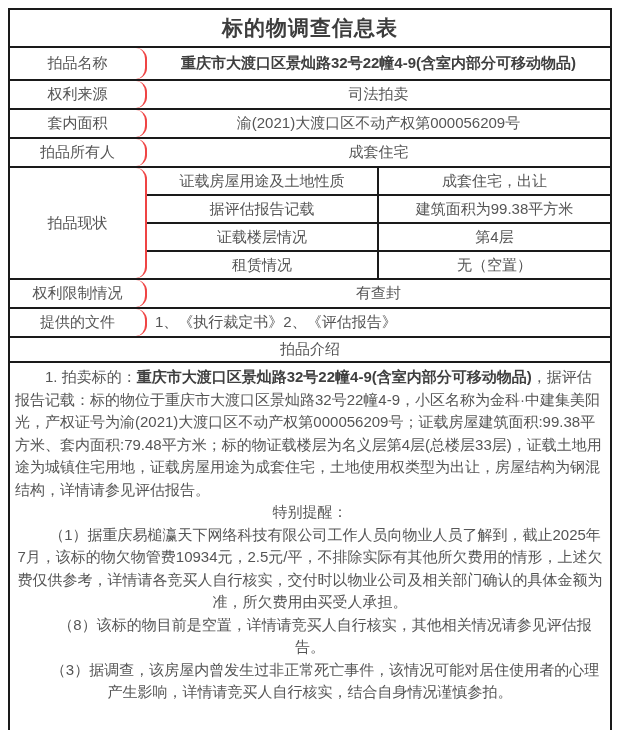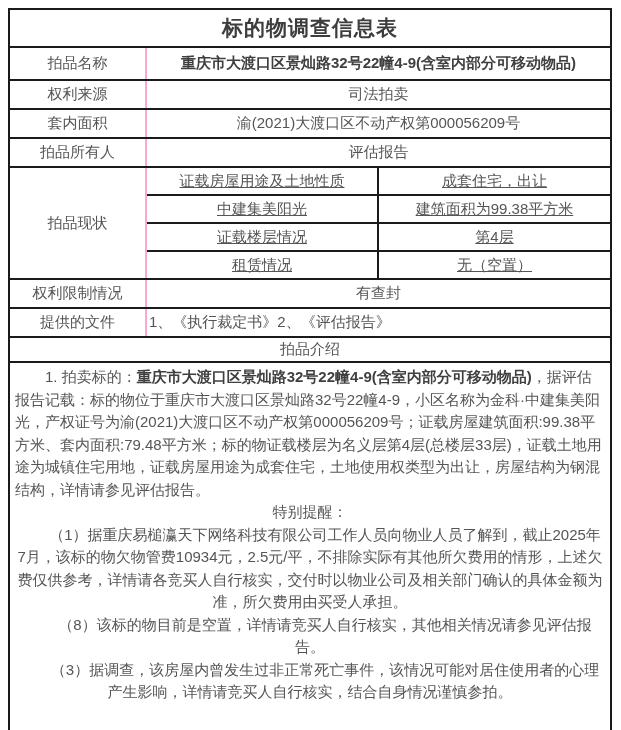--- a/index.html
+++ b/index.html
@@ -24,39 +24,39 @@
     background: #ffffff;
     box-sizing: border-box;
     color: #555555;
     font-size: 15px;
   }
   .t-row { display: flex; border-bottom: 2px solid #1a1a1a; align-items: stretch; }
   .t-row:last-child { border-bottom: none; }
 
   .cell { display: flex; align-items: center; justify-content: center;
           text-align: center; padding: 2px 4px; box-sizing: border-box; }
-  .label-cell { width: 137px; flex: 0 0 137px; border-right: 2px solid #f9a8d4; }
+  .label-cell { width: 137px; flex: 0 0 137px; border-right: 2px solid #ef4444; border-radius: 11px; }
   .value-cell { flex: 1; }
 
   .title-row { min-height: 36px; }
   .title-row .cell { width: 100%; }
   .doc-title { font-size: 21px; font-weight: bold; color: #3d3d3d; letter-spacing: 1px; }
 
   .name-row { min-height: 31px; }
   .name-row .value-cell { font-weight: bold; color: #3f3f3f; }
   .simple-row { min-height: 27px; justify-content: flex-end; }
 
   
-  .status-inner { flex: 1; display: flex; flex-direction: column; text-decoration: underline; }
+  .status-inner { flex: 1; display: flex; flex-direction: column; }
   .status-sub { display: flex; flex: 1; border-bottom: 2px solid #1a1a1a; min-height: 26px; }
   .status-sub:last-child { border-bottom: none; justify-content: center; }
   .status-name { flex: 0 0 232px; border-right: 2px solid #1a1a1a; }
   .status-value { flex: 1; }
 
-  .docs-row .value-cell { justify-content: flex-start; text-align: left; padding-left: 2px; }
+  .docs-row .value-cell { justify-content: flex-start; text-align: left; padding-left: 8px; }
 
   .intro-header-row { min-height: 23px; }
   .intro-header-row .cell { width: 100%; border-radius: 9px; }
 
   .intro-content { display: block; padding: 3px 5px 0 5px; }
   .intro-content p { margin: 0; line-height: 22.5px; text-indent: 2em; color: #555555; }
   .intro-content .notice-title { text-indent: 0; }
   .red { color: #e60000; font-weight: normal; text-align: center; }
   .addr-bold { font-weight: bold; color: #3f3f3f; }
   .disclaimer { margin-top: 23px !important; }
@@ -85,32 +85,32 @@
       <div class="cell value-cell">司法拍卖</div>
     </div>
 
     <div class="t-row simple-row">
       <div class="cell label-cell">套内面积</div>
       <div class="cell value-cell">渝(2021)大渡口区不动产权第000056209号</div>
     </div>
 
     <div class="t-row simple-row">
       <div class="cell label-cell">拍品所有人</div>
-      <div class="cell value-cell">评估报告</div>
+      <div class="cell value-cell">成套住宅</div>
     </div>
 
     <div class="t-row">
       <div class="cell label-cell">拍品现状</div>
       <div class="status-inner">
         <div class="status-sub">
           <div class="cell status-name">证载房屋用途及土地性质</div>
           <div class="cell status-value">成套住宅，出让</div>
         </div>
         <div class="status-sub">
-          <div class="cell status-name">中建集美阳光</div>
+          <div class="cell status-name">据评估报告记载</div>
           <div class="cell status-value">建筑面积为99.38平方米</div>
         </div>
         <div class="status-sub">
           <div class="cell status-name">证载楼层情况</div>
           <div class="cell status-value">第4层</div>
         </div>
         <div class="status-sub">
           <div class="cell status-name">租赁情况</div>
           <div class="cell status-value">无（空置）</div>
         </div>

